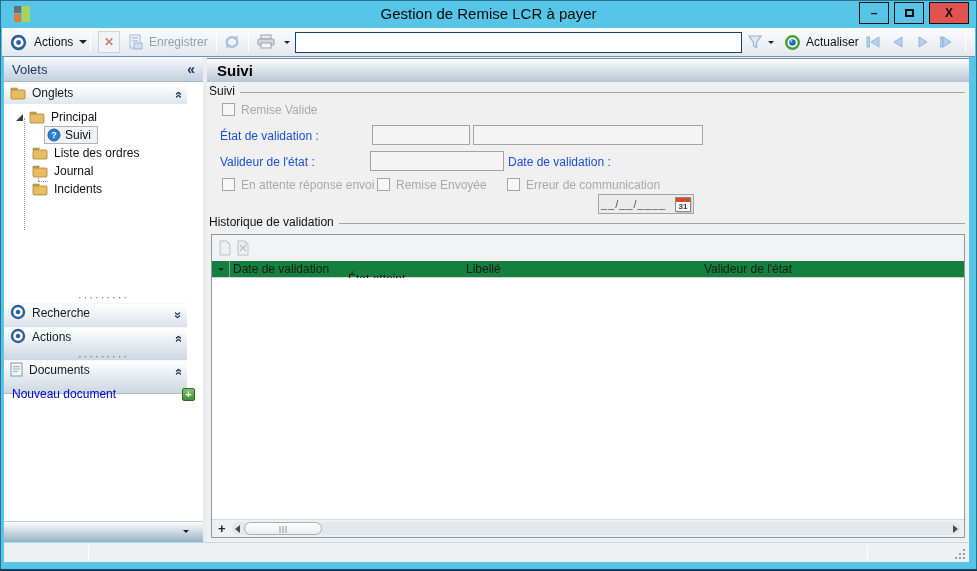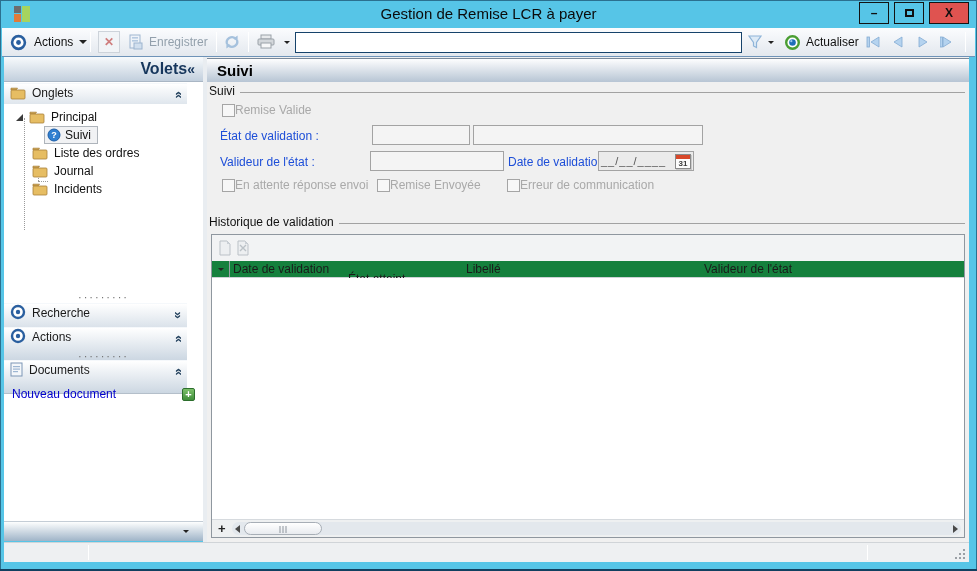--- a/index.html
+++ b/index.html
@@ -26,21 +26,21 @@
   .tbsep{position:absolute;top:4px;width:1px;height:20px;background:#c3cbd4;border-right:1px solid #fff;}
   .tri-down{width:0;height:0;border-left:4px solid transparent;border-right:4px solid transparent;border-top:4px solid #222;}
   .tri-down.sm{border-left-width:3px;border-right-width:3px;border-top-width:3px;}
   .searchbox{position:absolute;left:293px;top:4px;width:447px;height:21px;border:1px solid #16436b;background:#fff;padding:2px 3px;font-size:12px;}
   .disabled-text{color:#93a0ac;}
   
   .sidebar{position:absolute;left:4px;top:57px;width:199px;height:484px;background:#fff;}
   .volets-head{position:absolute;left:0;top:0;right:0;height:25px;
     background:linear-gradient(#f7fafc,#c2cfdd);border-bottom:1px solid #a9b6c4;
     display:flex;align-items:center;padding:0 8px;}
-  .volets-title{font-size:16px;font-weight:bold;color:#16365c;flex:1;text-align:right;}
+  .volets-title{font-size:13px;font-weight:normal;color:#16365c;flex:1;}
   .secbar{position:absolute;left:0;right:16px;height:22px;display:flex;align-items:flex-end;padding:16px 6px;gap:6px;
     background:linear-gradient(#ffffff,#ccd7e2);border-top:1px solid #f5f8fb;border-bottom:1px solid #b4bfca;font-size:12px;}
   .secbar .lbl{flex:1;color:#1a1a1a;}
   .chev{display:inline-block;font-weight:bold;font-size:13px;color:#25435f;line-height:10px;}
   .chev.up{transform:rotate(-90deg);}
   .chev.down{transform:rotate(90deg);}
   .tree{position:absolute;left:0;right:0;top:47px;height:191px;background:#fff;font-size:12px;}
   .trow{position:absolute;left:0;right:0;height:18px;display:flex;align-items:center;}
   .expander{width:0;height:0;border-left:7px solid transparent;border-bottom:7px solid #3c3c3c;}
   .dot-v{position:absolute;border-left:1px dotted #9a9a9a;width:0;}
@@ -56,25 +56,25 @@
   .vsplit{position:absolute;left:203px;top:57px;width:4px;height:485px;background:#e9edf1;}
   
   .main{position:absolute;left:207px;top:57px;width:762px;height:485px;background:#f0f0f0;}
   .main-header{position:absolute;left:0;right:0;top:1px;height:24px;
     background:linear-gradient(#fdfdfe,#b7c5d4);border-top:1px solid #78889a;
     display:flex;align-items:center;padding:0 10px;font-size:15px;font-weight:bold;color:#000;}
   .main-body{position:absolute;left:0;right:0;top:25px;bottom:0;background:#f0f0f0;}
   .grouphead{position:absolute;left:2px;right:4px;display:flex;align-items:center;gap:5px;font-size:12px;color:#111;}
   .grouphead .line{flex:1;border-top:1px solid #a2a2a2;margin-top:2px;}
   .cb{width:13px;height:13px;border:1px solid #a5a5a5;background:#f7f7f7;display:inline-block;}
-  .cbrow{display:flex;align-items:flex-end;position:absolute;font-size:12px;}
+  .cbrow{display:flex;align-items:flex-start;gap:6px;position:absolute;font-size:12px;}
   .dis-lbl{color:#a9a9a9;}
   .field{position:absolute;height:20px;border:1px solid #a3a3a3;background:#f4f4f4;font-size:12px;padding:2px 3px;color:#333;}
   .flabel{position:absolute;font-size:12px;color:#1d4ed8;}
-  .datebox{position:absolute;height:20px;border:1px solid #a3a3a3;background:#ebebeb;display:flex;align-items:center;padding:0 2px;gap:3px;}
+  .datebox{position:absolute;height:20px;border:1px solid #a3a3a3;background:#ebebeb;display:flex;align-items:center;padding:0 2px;gap:3px;margin-top:43px;}
   .dateval{font-size:11px;color:#555;letter-spacing:1px;flex:1;}
   .calicon{width:16px;height:15px;background:#fdfdfd;border:1px solid #8a8a8a;position:relative;box-shadow:1px 1px 0 #c9c9c9;}
   .calicon .bar{position:absolute;left:0;right:0;top:0;height:4px;background:#d8482a;}
   .calicon .day{position:absolute;left:0;right:0;top:4px;text-align:center;font-size:8px;font-weight:bold;color:#3a3a3a;}
   
   .grid{position:absolute;left:4px;top:152px;width:754px;height:304px;border:1px solid #8f979f;background:#f4f5f6;}
   .grid-toolbar{position:absolute;left:0;right:0;top:0;height:26px;background:#f2f3f4;display:flex;align-items:center;gap:4px;padding:0 6px;}
   .grid-header{position:absolute;left:0;right:0;top:26px;height:17px;background:#15803d;border-bottom:1px solid #cdd2d6;font-size:12px;}
   .selcol{position:absolute;left:0;top:0;width:18px;height:16px;border-right:1px solid #9aa0a6;display:flex;align-items:center;justify-content:center;}
   .gh{position:absolute;top:1px;white-space:nowrap;color:#1a1a1a;}

